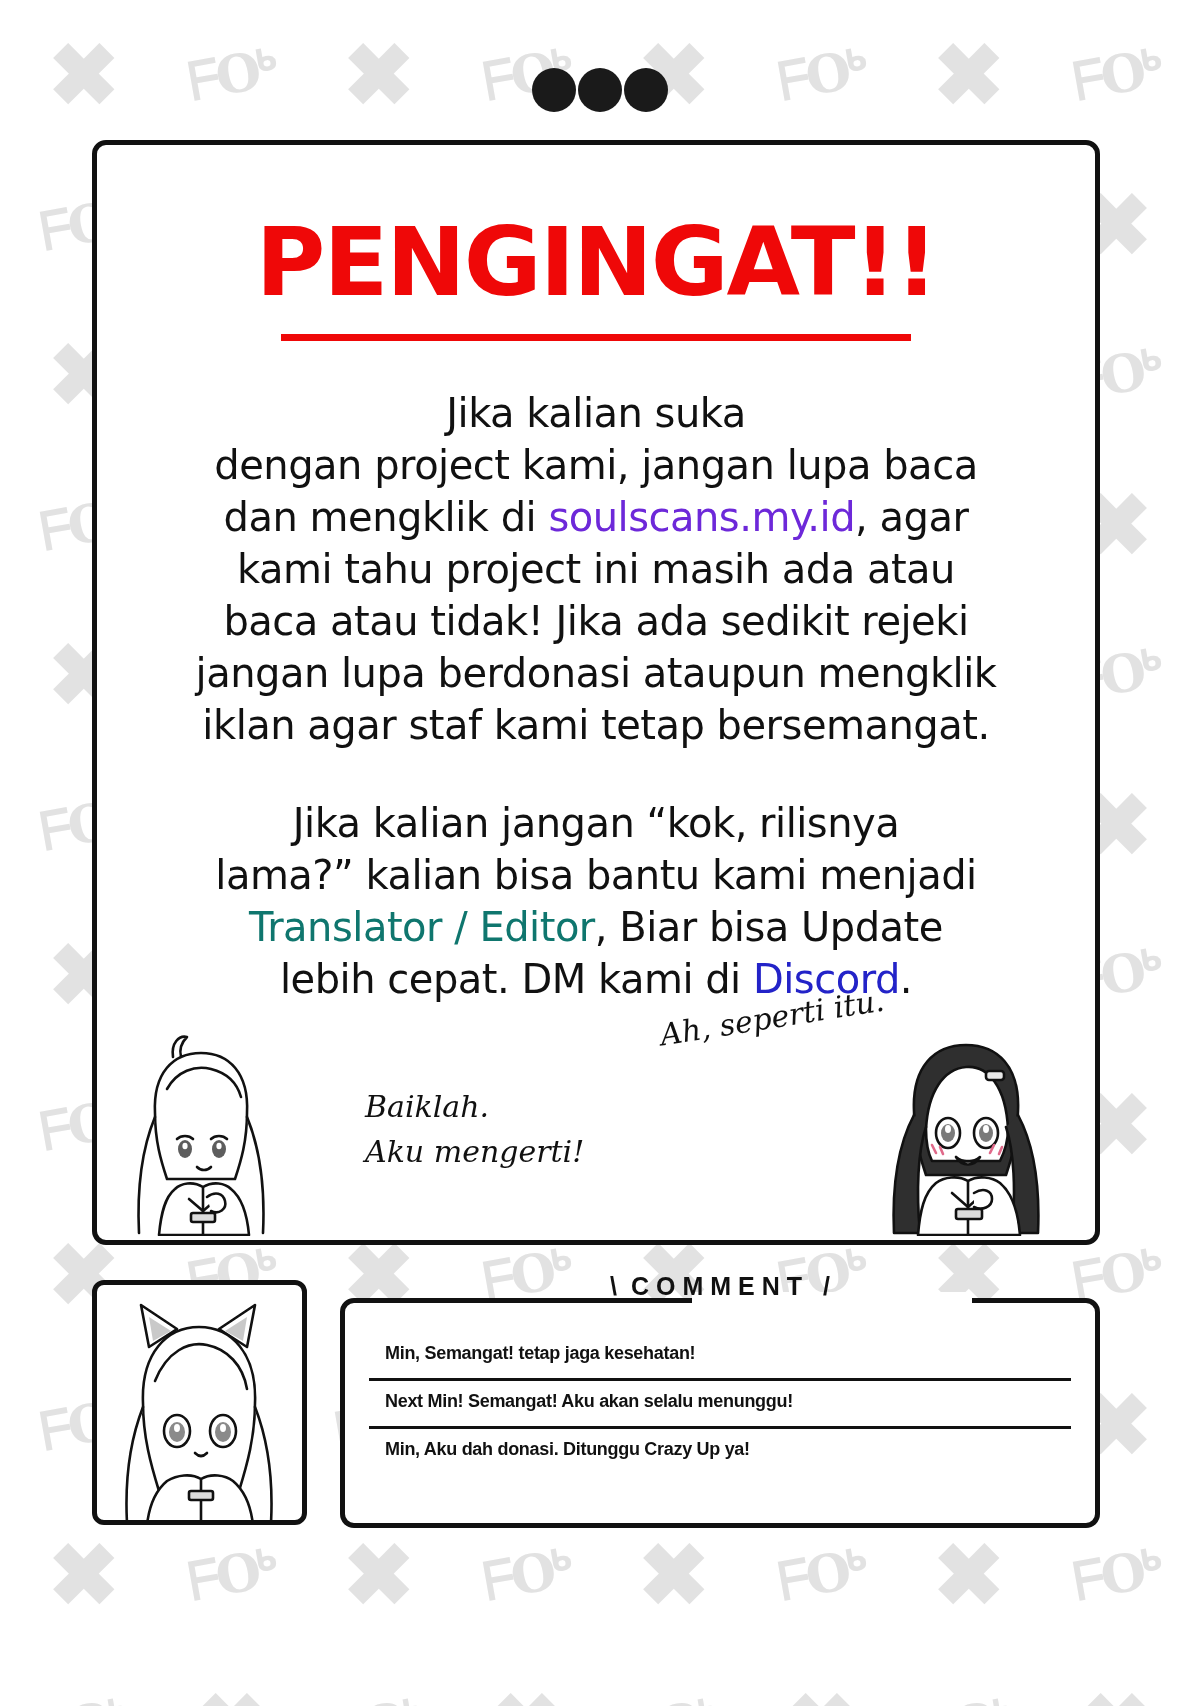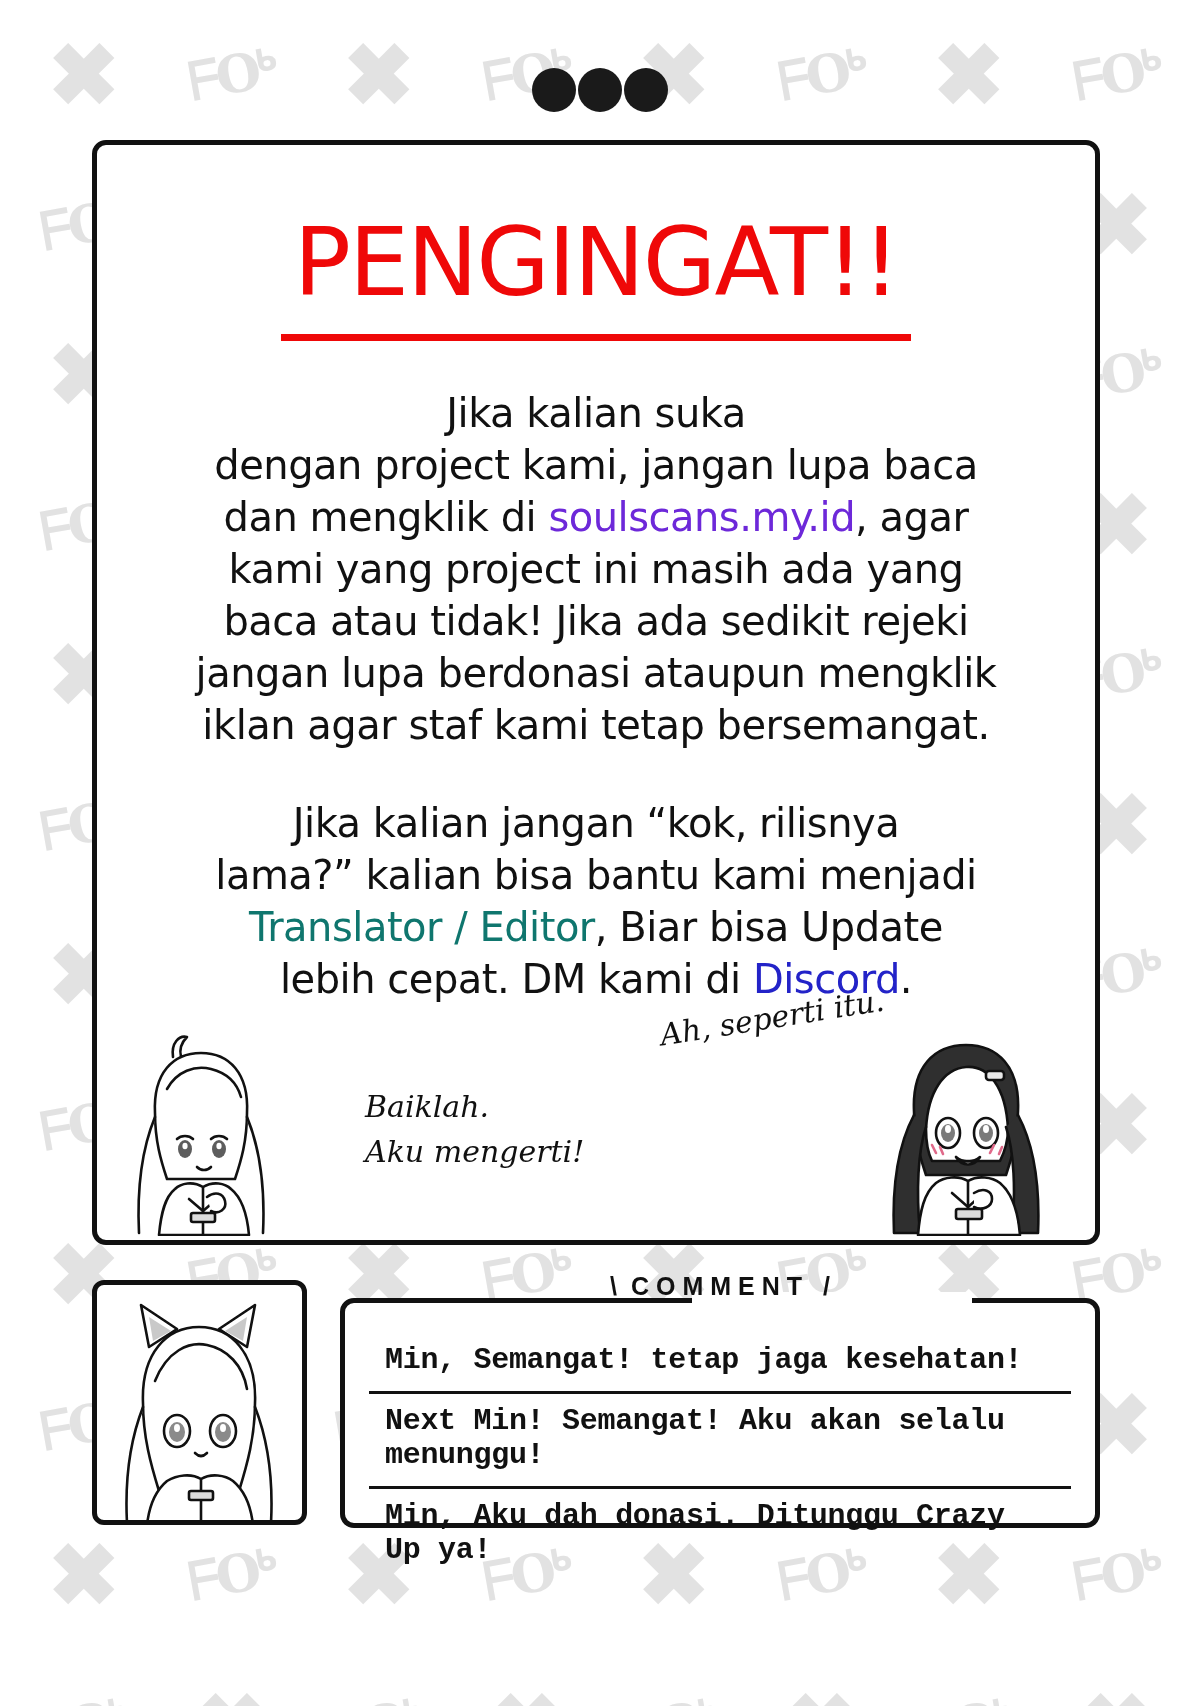--- a/index.html
+++ b/index.html
@@ -54,21 +54,21 @@
     border:5px solid #111;
     border-radius:14px;
     box-sizing:border-box;
     z-index:2;
   }
 
   #title{
     text-align:center;
     margin-top:70px;
     font-size:95px;
-    font-weight:normal;
+    font-weight:bold;
     letter-spacing:-2px;
     color:#ef0808;
     font-family:"DejaVu Sans",sans-serif;
     line-height:1;
   }
   #title-rule{
     width:630px;height:7px;
     background:#ef0808;
     margin:24px auto 0 auto;
   }
@@ -147,24 +147,24 @@
   }
   #comment-label .slash{font-weight:bold;letter-spacing:0;}
   #label-mask{
     position:absolute;
     left:600px;top:12px;
     width:280px;height:16px;
     background:#fff;
     z-index:2;
   }
   .comment-item{
-    font-size:30px;
+    font-size:18px;
     font-weight:bold;
     color:#111;
-    font-family:Liberation Mono, monospace;
+    font-family:Liberation Sans, sans-serif;
     padding:10px 16px 14px 16px;
     border-bottom:3px solid #111;
     letter-spacing:-0.3px;
   }
   .comment-item:last-child{border-bottom:none;}
 </style>
 </head>
 <body>
 
 <div id="watermark">
@@ -491,21 +491,21 @@
 <div id="main-card">
 
   <div id="title">PENGINGAT!!</div>
   <div id="title-rule"></div>
 
   <div id="body-text">
     <div>
       <span>Jika kalian suka</span><br>
       <span>dengan project kami, jangan lupa baca</span><br>
       <span>dan mengklik di </span><span class="site">soulscans.my.id</span><span>, agar</span><br>
-      <span>kami yang project ini masih ada yang</span><br>
+      <span>kami tahu project ini masih ada atau</span><br>
       <span>baca atau tidak! Jika ada sedikit rejeki</span><br>
       <span>jangan lupa berdonasi ataupun mengklik</span><br>
       <span>iklan agar staf kami tetap bersemangat.</span>
     </div>
 
     <div class="para2">
       <span>Jika kalian jangan “kok, rilisnya</span><br>
       <span>lama?” kalian bisa bantu kami menjadi</span><br>
       <span class="role">Translator / Editor</span><span>, Biar bisa Update</span><br>
       <span>lebih cepat. DM kami di </span><span class="discord">Discord</span><span>.</span>

